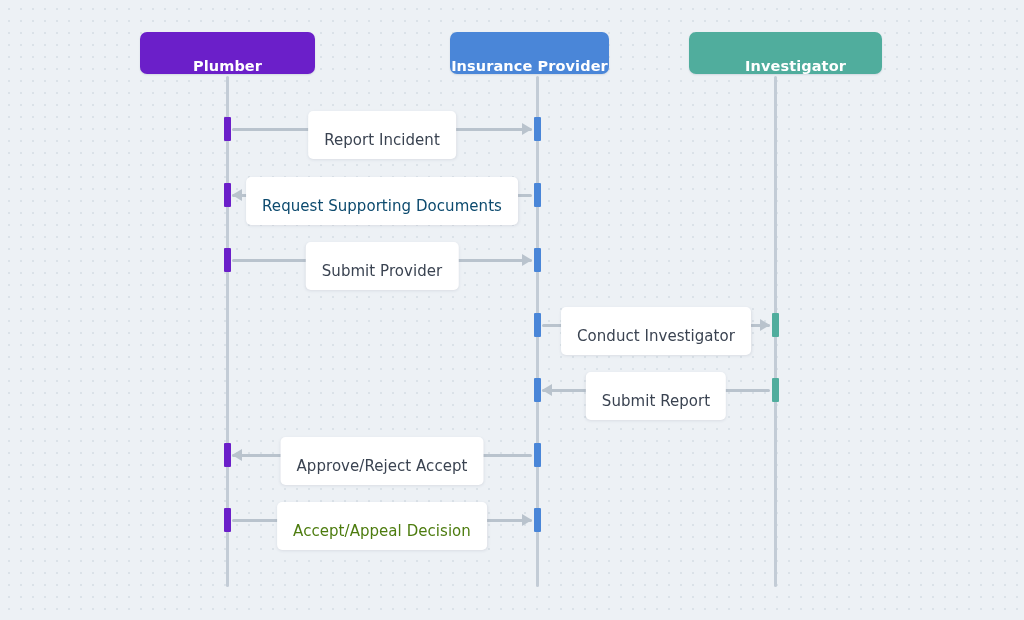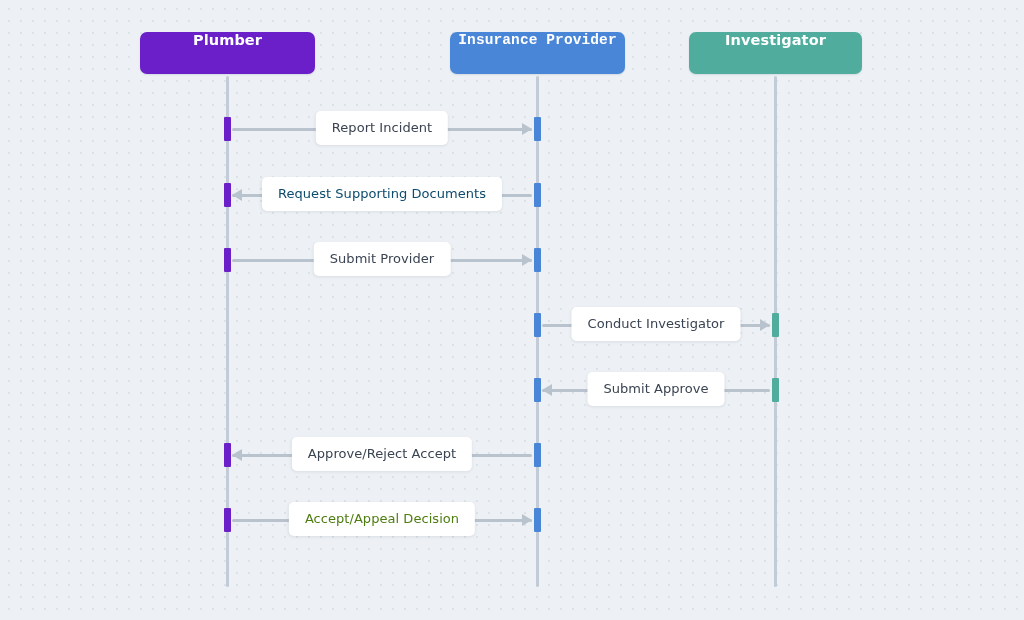--- a/index.html
+++ b/index.html
@@ -32,21 +32,21 @@
     background-color: #c3ccd6;
     border-radius: 2px;
   }
 
   
   .participant {
     position: absolute;
     height: 42px;
     border-radius: 7px;
     display: flex;
-    align-items: flex-start;
+    align-items: flex-end;
     justify-content: center;
     color: #ffffff;
     font-size: 14.5px;
     font-weight: 600;
     letter-spacing: 0.1px;
     white-space: nowrap;
     box-shadow: 0 1px 2px rgba(40,60,90,0.13);
   }
 
   
@@ -75,22 +75,22 @@
   }
   .arrowhead.left {
     border-right: 10px solid #b9c3cd;
   }
 
   .msg-label {
     position: absolute;
     transform: translateX(-50%);
     background-color: #ffffff;
     border-radius: 5px;
-    padding: 9px 16px 10px 16px;
-    font-size: 13px;
+    padding: 20px 16px 10px 16px;
+    font-size: 15px;
     color: #3a4351;
     white-space: nowrap;
     box-shadow: 0 1px 3px rgba(45,62,85,0.10);
     letter-spacing: 0.05px;
   }
 </style>
 </head>
 <body>
 
 <div id="canvas">
@@ -123,32 +123,32 @@
       <div class="arrowhead left" style="top: 189px; left: 232px; border-right-color: rgb(185, 195, 205);"></div>
       <div class="msg-label" style="left: 382px; top: 177px; color: #0c4a6e;">Request Supporting Documents</div>
       <div class="msg-line" style="left: 232px; width: 300px; top: 258.5px; background-color: rgb(185, 195, 205);"></div>
       <div class="arrowhead right" style="top: 254px; left: 522px; border-left-color: rgb(185, 195, 205);"></div>
       <div class="msg-label" style="left: 382px; top: 242px; color: rgb(58, 67, 81);">Submit Provider</div>
       <div class="msg-line" style="left: 542px; width: 228px; top: 323.5px; background-color: rgb(185, 195, 205);"></div>
       <div class="arrowhead right" style="top: 319px; left: 760px; border-left-color: rgb(185, 195, 205);"></div>
       <div class="msg-label" style="left: 656px; top: 307px; color: rgb(58, 67, 81);">Conduct Investigator</div>
       <div class="msg-line" style="left: 542px; width: 228px; top: 388.5px; background-color: rgb(185, 195, 205);"></div>
       <div class="arrowhead left" style="top: 384px; left: 542px; border-right-color: rgb(185, 195, 205);"></div>
-      <div class="msg-label" style="left: 656px; top: 372px; color: rgb(58, 67, 81);">Submit Approve</div>
+      <div class="msg-label" style="left: 656px; top: 372px; color: rgb(58, 67, 81);">Submit Report</div>
       <div class="msg-line" style="left: 232px; width: 300px; top: 453.5px; background-color: rgb(185, 195, 205);"></div>
       <div class="arrowhead left" style="top: 449px; left: 232px; border-right-color: rgb(185, 195, 205);"></div>
       <div class="msg-label" style="left: 382px; top: 437px; color: rgb(58, 67, 81);">Approve/Reject Accept</div>
       <div class="msg-line" style="left: 232px; width: 300px; top: 518.5px; background-color: rgb(185, 195, 205);"></div>
       <div class="arrowhead right" style="top: 514px; left: 522px; border-left-color: rgb(185, 195, 205);"></div>
       <div class="msg-label" style="left: 382px; top: 502px; color: #4d7c0f;">Accept/Appeal Decision</div>
     </div>
   <div id="participants-layer">
       <div class="participant" style="left: 140px; width: 175px; top: 32px; background-color: rgb(107, 31, 201);">
         <span>Plumber</span>
       </div>
-      <div class="participant" style="left: 450px; width: 175px; top: 32px; background-color: rgb(74, 134, 216); font-family: Liberation Mono, monospace;">
+      <div class="participant" style="left: 450px; width: 159px; top: 32px; background-color: rgb(74, 134, 216);">
         <span>Insurance Provider</span>
       </div>
-      <div class="participant" style="left: 689px; width: 173px; top: 32px; background-color: rgb(80, 173, 157);">
+      <div class="participant" style="left: 689px; width: 173px; top: 32px; background-color: rgb(80, 173, 157); padding-left: 20px;">
         <span>Investigator</span>
       </div>
     </div>
 </div>
 
 </body></html>

